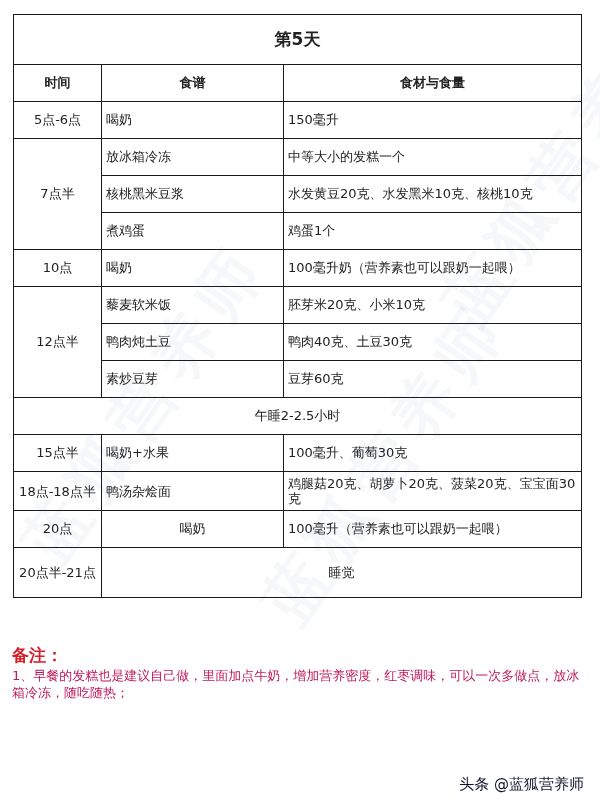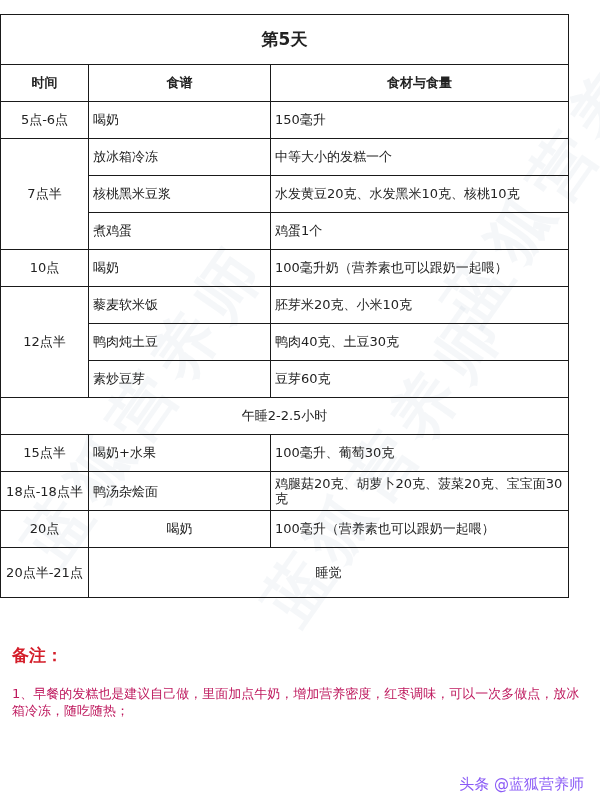--- a/index.html
+++ b/index.html
@@ -7,38 +7,38 @@
   body { font-family: "DejaVu Sans", "Liberation Sans", sans-serif; color: #222; position: relative; }
   .watermark {
     position: absolute; left: 0; top: 0; width: 600px; height: 803px; pointer-events: none;
     overflow: hidden;
   }
   .watermark span {
     position: absolute; font-size: 64px; font-weight: bold; color: rgba(120,140,170,0.07);
     transform: rotate(-55deg); white-space: nowrap; letter-spacing: 10px;
   }
   table.plan {
-    position: absolute; left: 0; top: 14px; width: 568px;
+    position: absolute; left: 13px; top: 14px; width: 568px;
     border-collapse: collapse; table-layout: fixed; font-size: 13px;
   }
   table.plan td, table.plan th {
     border: 1.5px solid #1a1a1a; padding: 0 4px; vertical-align: middle;
   }
   .title-cell { height: 50px; text-align: center; font-size: 17px; font-weight: bold; }
   .hdr th { height: 37px; font-weight: bold; font-size: 13px; text-align: center; margin-top: 25px; }
   .time { text-align: center; font-weight: normal; font-size: 13px; white-space: nowrap; }
   .rc { height: 37px; }
   .center { text-align: center; }
   .tall { height: 39px; line-height: 15px; }
   .last-row td { height: 50px; margin-left: 28px; }
   .notes { position: absolute; left: 12px; top: 644px; width: 570px; }
-  .notes-title { color: #d41e2a; font-weight: bold; font-size: 17px; margin-bottom: 18px; }
+  .notes-title { color: #d41e2a; font-weight: bold; font-size: 17px; }
   .note { font-size: 13px; line-height: 17px; color: #be185d; margin-bottom: 24px; }
   .credit {
-    position: absolute; right: 16px; top: 775px; font-size: 15px; color: #8b5cf6;
+    position: absolute; right: 16px; top: 775px; font-size: 15px; color: #0f172a;
   }
 </style>
 </head>
 <body>
 
 <div class="watermark">
   <span style="left:-40px; top:360px;">蓝狐营养师</span>
   <span style="left:200px; top:420px;">蓝狐营养师</span>
   <span style="left:380px; top:120px;">蓝狐营养师</span>
 </div>

